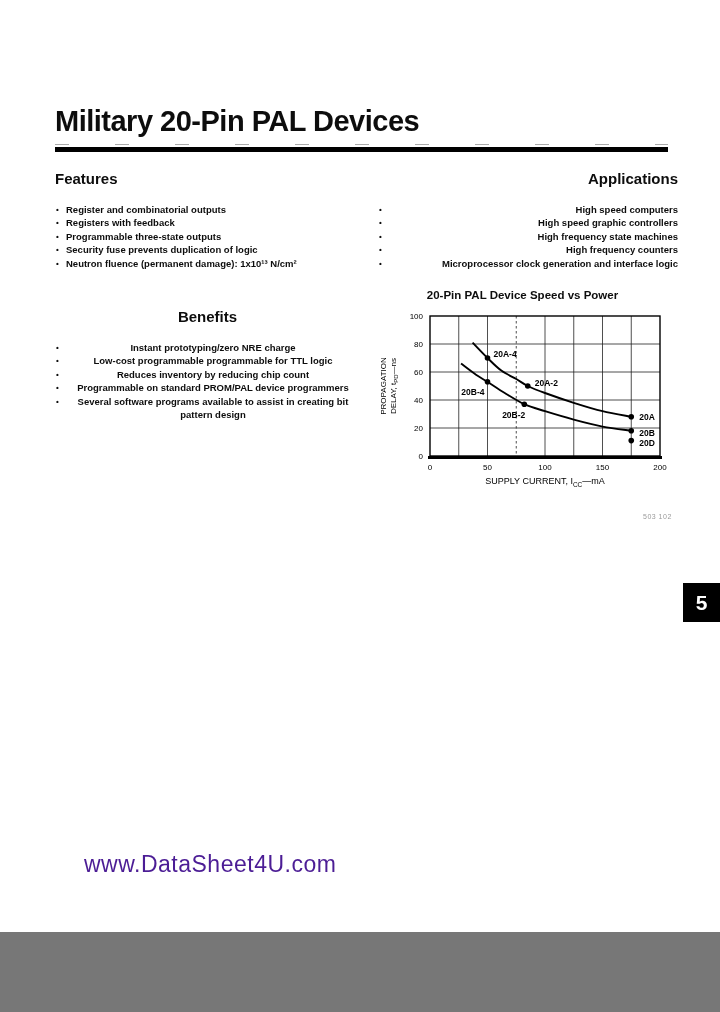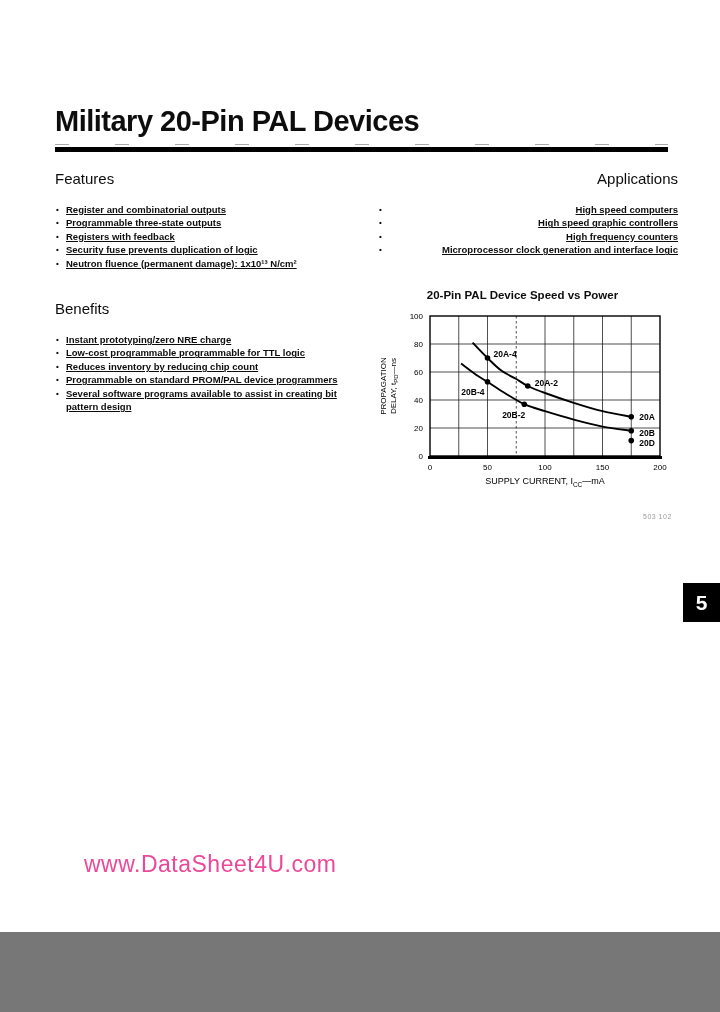--- a/index.html
+++ b/index.html
@@ -22,31 +22,31 @@
   }
   .title-rule-noise{
     position:absolute;left:55px;top:144px;width:613px;height:1px;
     background:repeating-linear-gradient(90deg,#555 0 14px,transparent 14px 60px);
     opacity:.5;
   }
   
   .col-left{position:absolute;left:55px;top:170px;width:305px;}
   .col-right{position:absolute;left:378px;top:170px;width:300px;text-align:right;}
   h2.sec{
-    margin:0;font-size:15px;font-weight:normal;letter-spacing:0;
+    margin:0;font-size:15px;font-weight:bold;letter-spacing:0;
   }
   ul.blist{
     list-style:none;margin:16px 0 0 0;padding:0;
-    font-size:9.5px;font-weight:bold;line-height:13.4px;text-decoration:underline;
+    font-size:9.5px;font-weight:bold;line-height:13.4px;
   }
   ul.blist li{position:relative;padding-left:11px;}
   ul.blist li::before{
     content:"•";position:absolute;left:1px;top:0;font-size:8px;
   }
-  .benefits-block{margin-top:30px;}
+  .benefits-block{margin-top:38px;text-align:center;}
   
   .chart-wrap{position:absolute;left:375px;top:289px;width:315px;}
   .chart-title{
     text-align:center;font-size:11.5px;font-weight:bold;
     padding-right:20px;
   }
   #chart-svg{display:block;margin-top:2px;}
   #chart-svg text{font-family:"Liberation Sans","DejaVu Sans",sans-serif;}
   
   .fig-ref{
@@ -55,21 +55,21 @@
   }
   
   .section-tab{
     position:absolute;left:683px;top:583px;width:37px;height:39px;
     background:#000;color:#fff;display:flex;align-items:center;justify-content:center;
     font-size:21px;font-weight:bold;
   }
   
   .watermark{
     position:absolute;left:84px;top:851px;
-    font-size:23px;color:#ec4899;letter-spacing:.5px;
+    font-size:23px;color:#4c1d95;letter-spacing:.5px;
   }
   
   .footer-rule{
     position:absolute;left:40px;top:936px;width:660px;height:4px;
     border-top:2px solid #000;border-bottom:1px solid #444;
   }
   .doc-box{
     position:absolute;left:57px;top:944px;width:86px;height:26px;
     border:2px solid #000;
     display:flex;flex-direction:column;align-items:center;justify-content:center;
@@ -95,22 +95,22 @@
 
   <div class="doc-title">Military 20-Pin PAL Devices</div>
   <div class="title-rule-noise"></div>
   <div class="title-rule"></div>
 
   <div class="col-left">
     <h2 class="sec">Features</h2>
     <ul class="blist">
 
     <li>Register and combinatorial outputs</li>
+        <li>Registers with feedback</li>
         <li>Programmable three-state outputs</li>
-        <li>Registers with feedback</li>
         <li>Security fuse prevents duplication of logic</li>
         <li>Neutron fluence (permanent damage): 1x10¹³ N/cm²</li>
       </ul>
 
     <div class="benefits-block">
       <h2 class="sec">Benefits</h2>
       <ul class="blist">
 
       <li>Instant prototyping/zero NRE charge</li>
           <li>Low-cost programmable programmable for TTL logic</li>
@@ -120,20 +120,21 @@
         </ul>
     </div>
   </div>
 
   <div class="col-right">
     <h2 class="sec">Applications</h2>
     <ul class="blist">
 
     <li>High speed computers</li>
         <li>High speed graphic controllers</li>
+        <li>High frequency state machines</li>
         <li>High frequency counters</li>
         <li>Microprocessor clock generation and interface logic</li>
       </ul>
   </div>
 
   <div class="chart-wrap">
     <div class="chart-title">20-Pin PAL Device Speed vs Power</div>
     <svg id="chart-svg" width="315" height="190" viewBox="0 0 315 190">
         <line x1="83.75" y1="13" x2="83.75" y2="153" stroke="#222" stroke-width="0.8"></line>
         <line x1="112.5" y1="13" x2="112.5" y2="153" stroke="#222" stroke-width="0.8"></line>

